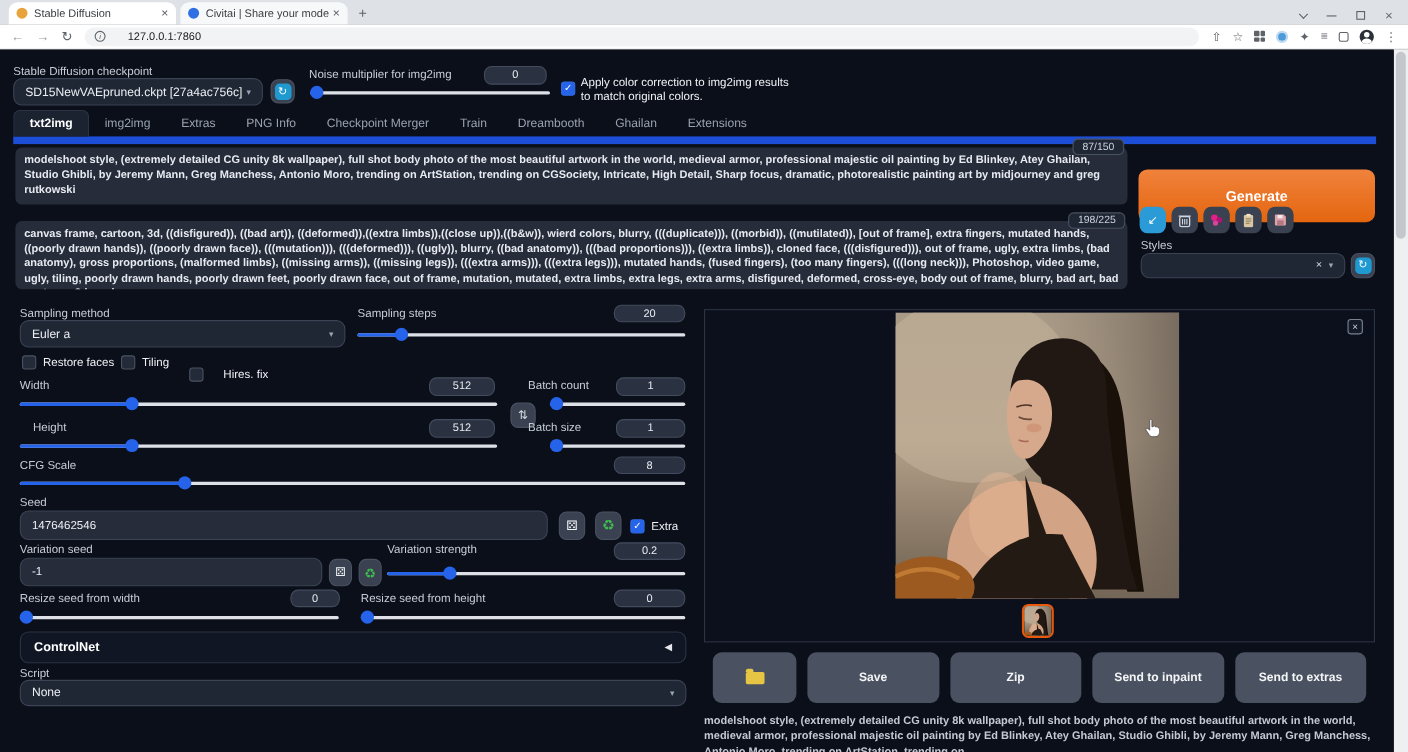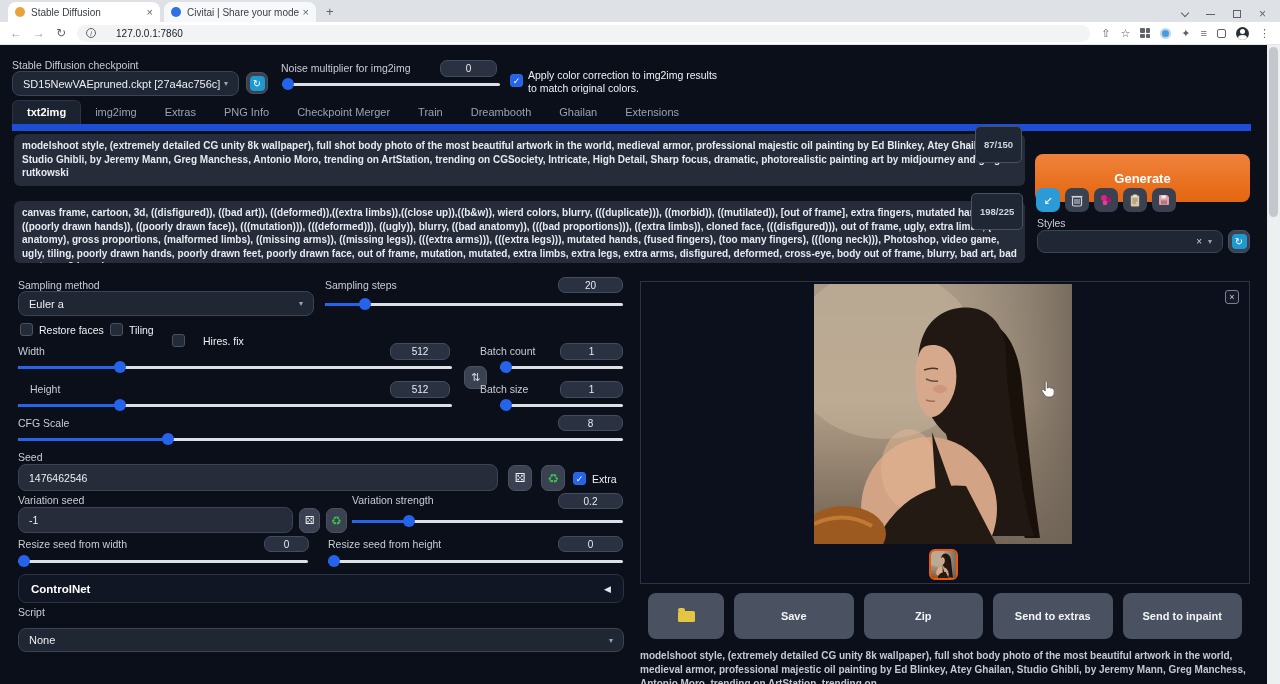--- a/index.html
+++ b/index.html
@@ -68,21 +68,21 @@
 
   .tabnav { position:absolute; top:62px; left:12px; right:16px; height:24px; display:flex;
     align-items:flex-end; border-bottom:7px solid #1d4ed8; }
   .tni { font-size:11px; color:#9aa2b1; padding:5px 14px 6px 14px; }
   .tni.active { color:#ffffff; font-weight:bold; background:#1b2230; border:1px solid #2b3344;
     border-bottom:none; border-radius:6px 6px 0 0; }
 
   .ta { position:absolute; background:#262c3a; border-radius:6px; color:#e7eaf0; font-size:10px;
     line-height:13.5px; padding:5px 8px; overflow:hidden; font-weight:bold; }
   .counter { position:absolute; background:#1f2634; border:1px solid #4a5262; border-radius:5px;
-    color:#cdd3dd; font-size:9.5px; padding:12px 8px; z-index:3;font-weight:bold; }
+    color:#cdd3dd; font-size:9.5px; padding:1px 8px; z-index:3; }
 
   .genbtn { position:absolute; left:1035px; top:89px; width:215px; height:48px; border-radius:8px;
     background:linear-gradient(180deg,#f0823c,#e4660f); color:#fff; font-weight:bold; font-size:13px;
     display:flex; align-items:center; justify-content:center;margin-top:20px; }
   .toolrow { position:absolute; left:1036px; top:143px; display:flex; gap:5px; }
   .toolbtn { width:24px; height:24px; border-radius:7px; background:#3a4150; display:flex;
     align-items:center; justify-content:center; font-size:11px; color:#e3e7ee; }
   .toolbtn.blue { background:#2b9bd8; color:#fff; }
 
   .accordion { position:absolute; border:1px solid #2b3344; border-radius:8px; background:#10econ1624;
@@ -398,21 +398,21 @@
           <div class="fill"></div>
           <div class="handle"></div>
       </div>
 
       <div class="accordion" style="left:6px; top:298px; width:606px; height:29px">
         <span>ControlNet</span>
         <span class="arr">◀</span>
       </div>
 
       <div class="lbl" style="left:6px; top:330px">Script</div>
-      <div class="dd" style="left:6px; top:352px; width:606px; height:24px">
+      <div class="dd" style="left:6px; top:342px; width:606px; height:24px">
         <span>None</span>
         <span class="caret">▾</span>
       </div>
     </div>
 
     <div style="position:absolute; left:640px; top:236px; width:610px; height:400px">
 
       <div class="gallery">
         <svg class="genimg">
             <use href="#genimg"></use>
@@ -429,21 +429,21 @@
           <path d="M4.2,1 c0,-1.2 2,-1.2 2,0 V7 h0.9 c0.4,-1 2.6,-1 2.6,0.3 c0.9,-0.7 2.3,-0.2 2.4,0.8 c0.6,0 1,0.5 1,1.3 V12 c0,2.4 -1.6,4 -4,4 H7 c-1.6,0 -2.6,-0.7 -3.5,-2 L1,10.2 c-0.9,-1.2 0.6,-2.4 1.6,-1.5 L4.2,10 Z" fill="#ffffff" stroke="#444" stroke-width="0.7"></path>
         </svg>
       </div>
 
       <div class="actrow">
         <div class="abtn" style="flex:0 0 76px">
           <span class="folder"></span>
         </div>
         <div class="abtn">Save</div>
         <div class="abtn">Zip</div>
+        <div class="abtn">Send to inpaint</div>
         <div class="abtn" style="white-space:nowrap">Send to extras</div>
-        <div class="abtn">Send to inpaint</div>
       </div>
 
       <div class="infotext">modelshoot style, (extremely detailed CG unity 8k wallpaper), full shot body photo of the most beautiful artwork in the world, medieval armor, professional majestic oil painting by Ed Blinkey, Atey Ghailan, Studio Ghibli, by Jeremy Mann, Greg Manchess, Antonio Moro, trending on ArtStation, trending on</div>
     </div>
 
   </div>
 </div>
 
 </body></html>

